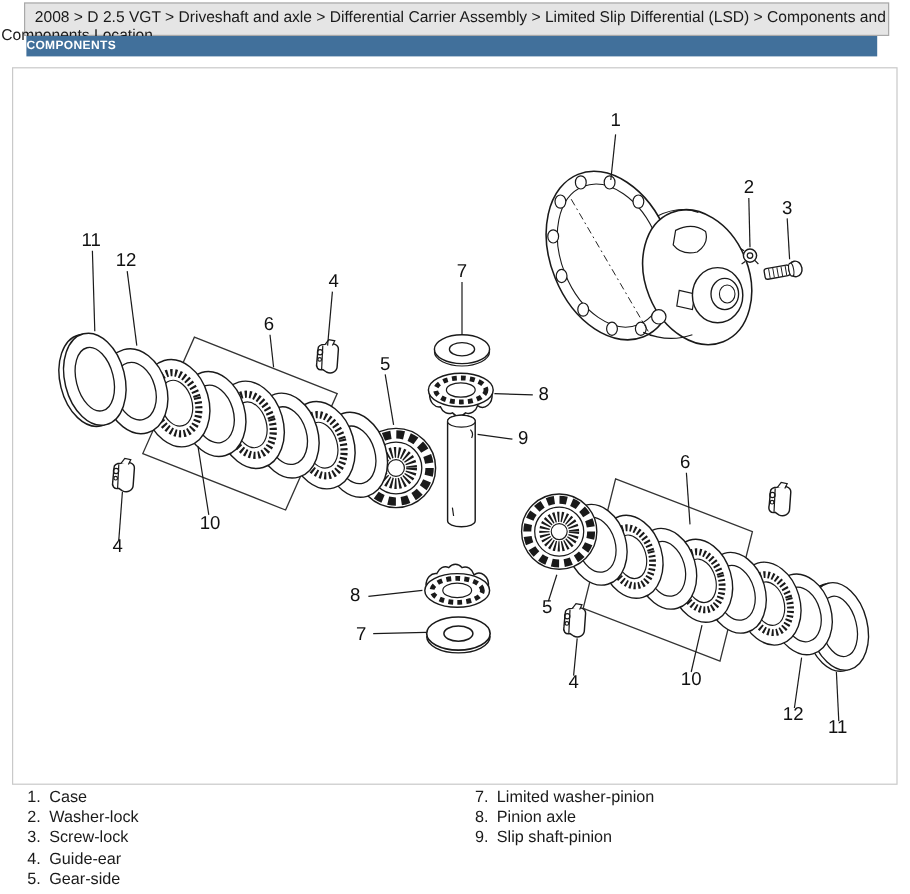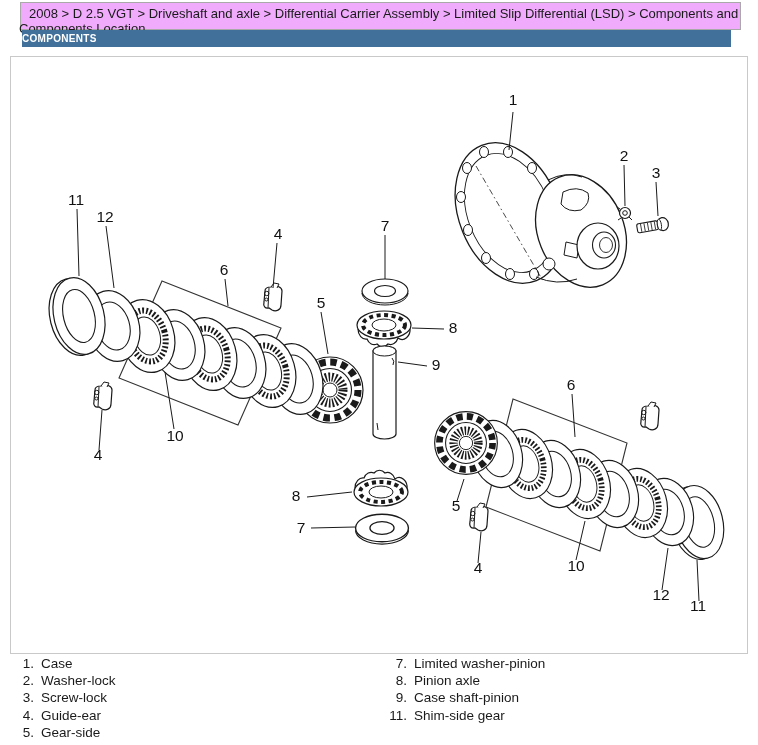--- a/index.html
+++ b/index.html
@@ -1,23 +1,23 @@
 <!DOCTYPE html>
 <html><head>
 <meta charset="utf-8">
 <style>
   html,body{margin:0;padding:0;background:#ffffff;}
   body{width:758px;height:745px;position:relative;overflow:hidden;
        font-family:"Liberation Sans","DejaVu Sans",sans-serif;color:#1a1a1a;}
 
   
   .crumbbox{position:absolute;left:20px;top:2px;width:703px;height:23px;
-            background:#f0abfc;border:1px solid #a9a9a9;padding:3px 8px 0 8px;
+            background:#e5e5e5;border:1px solid #a9a9a9;padding:3px 8px 0 8px;
             font-size:13px;white-space:nowrap;overflow:hidden;z-index:1;}
-  .crumb2{position:absolute;left:19px;top:21px;font-size:13px;z-index:1;background:transparent;}
+  .crumb2{position:absolute;left:1px;top:21px;font-size:13px;z-index:1;background:transparent;}
 
   
   .sectionbar{position:absolute;left:22px;top:30px;width:709px;height:17px;
               background:#41709b;z-index:2;}
   .sectionbar .t{color:#ffffff;font-weight:bold;font-size:10px;line-height:17px;
                  letter-spacing:.3px;}
 
   
   .panel{position:absolute;left:10px;top:56px;width:736px;height:596px;
          background:#ffffff;border:1px solid #c9c9c9;z-index:0;}
@@ -260,20 +260,16 @@
     <div class="prow">
       <span class="pnum">7.</span>
       <span class="plabel">Limited washer-pinion</span>
     </div>
     <div class="prow">
       <span class="pnum">8.</span>
       <span class="plabel">Pinion axle</span>
     </div>
     <div class="prow">
       <span class="pnum">9.</span>
-      <span class="plabel">Case shaft-pinion</span>
-    </div>
-    <div class="prow">
-      <span class="pnum">11.</span>
-      <span class="plabel">Shim-side gear</span>
+      <span class="plabel">Slip shaft-pinion</span>
     </div>
   </div>
 </div>
 
 </body></html>

